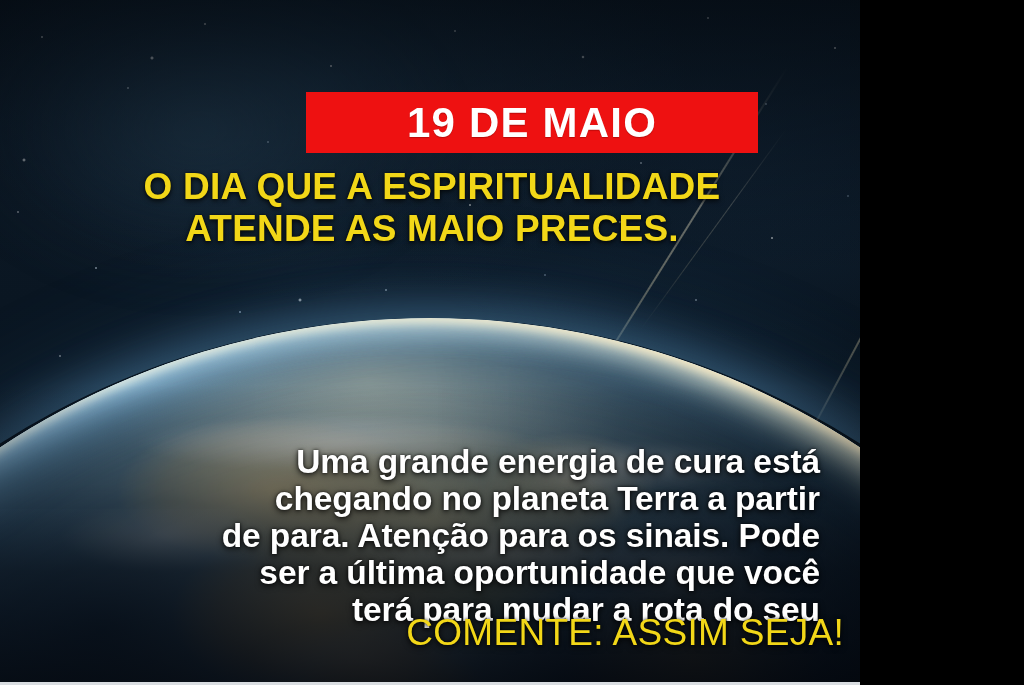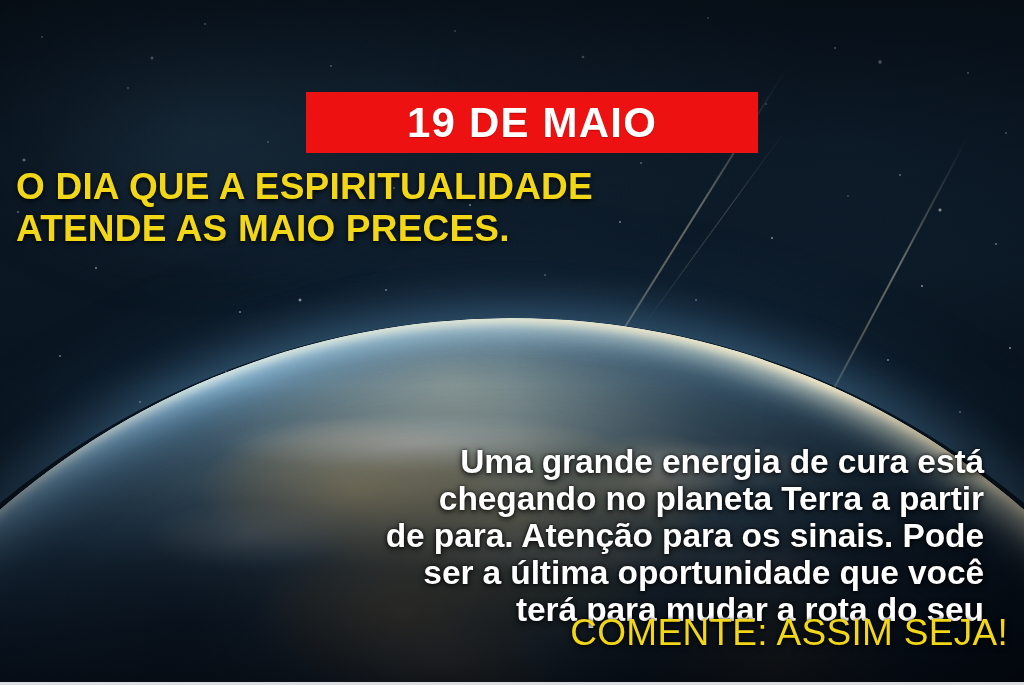--- a/index.html
+++ b/index.html
@@ -6,21 +6,21 @@
     margin: 0;
     padding: 0;
     background: #000;
   }
   body {
     font-family: "Liberation Sans", sans-serif;
   }
 
   .poster {
     position: relative;
-    width: 1024px;
+    width: 860px;
     height: 685px;
     overflow: hidden;
     background: #b91c1c;
     user-select: none;
   }
 
   
   .space {
     position: absolute;
     inset: 0;
@@ -265,22 +265,23 @@
     font-size: 42px;
     font-weight: bold;
     letter-spacing: 1.2px;
     line-height: 1;
     white-space: nowrap;
     text-shadow: 0 1px 1px rgba(90,0,0,.35);
   }
 
   .headline {
     position: absolute;
-    left: 16px; right: 0;
+    left: 4px; right: 0;
     top: 166px;
+    text-align: center;
     color: var(--yellow, #f2d718);
     font-size: 37px;
     font-weight: bold;
     line-height: 1.13;
     letter-spacing: .2px;
     text-shadow: 0 2px 5px rgba(0,0,0,.78), 0 0 2px rgba(0,0,0,.6);
   }
   .headline-line { display: block; }
 
   .body-copy {

